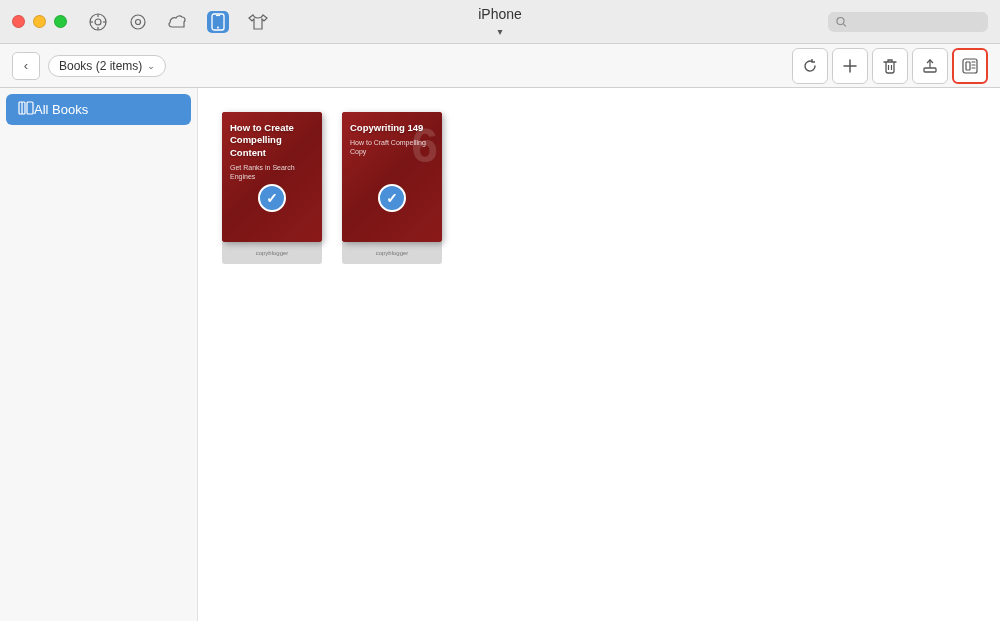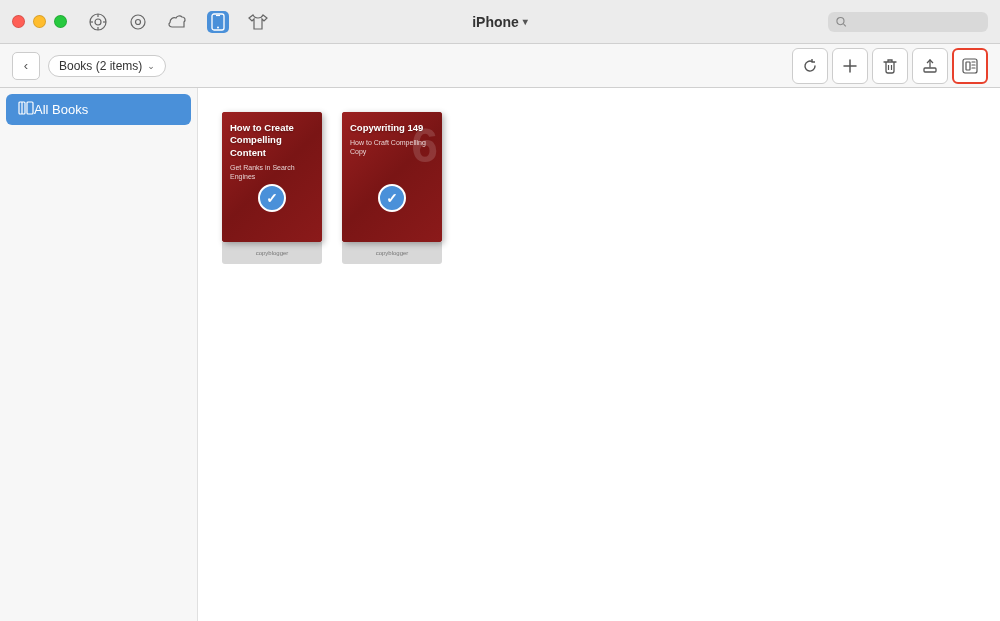--- a/index.html
+++ b/index.html
@@ -59,22 +59,23 @@
     }
 
     .title-center {
       position: absolute;
       left: 50%;
       transform: translateX(-50%);
       display: flex;
       align-items: center;
       gap: 4px;
       font-size: 14px;
-      font-weight: 700;
+      font-weight: 400;
       color: #333;
+      flex-direction: column;
     }
     .title-center .chevron {
       font-size: 10px;
       color: #555;
     }
 
     .search-bar {
       margin-left: auto;
       display: flex;
       align-items: center;

